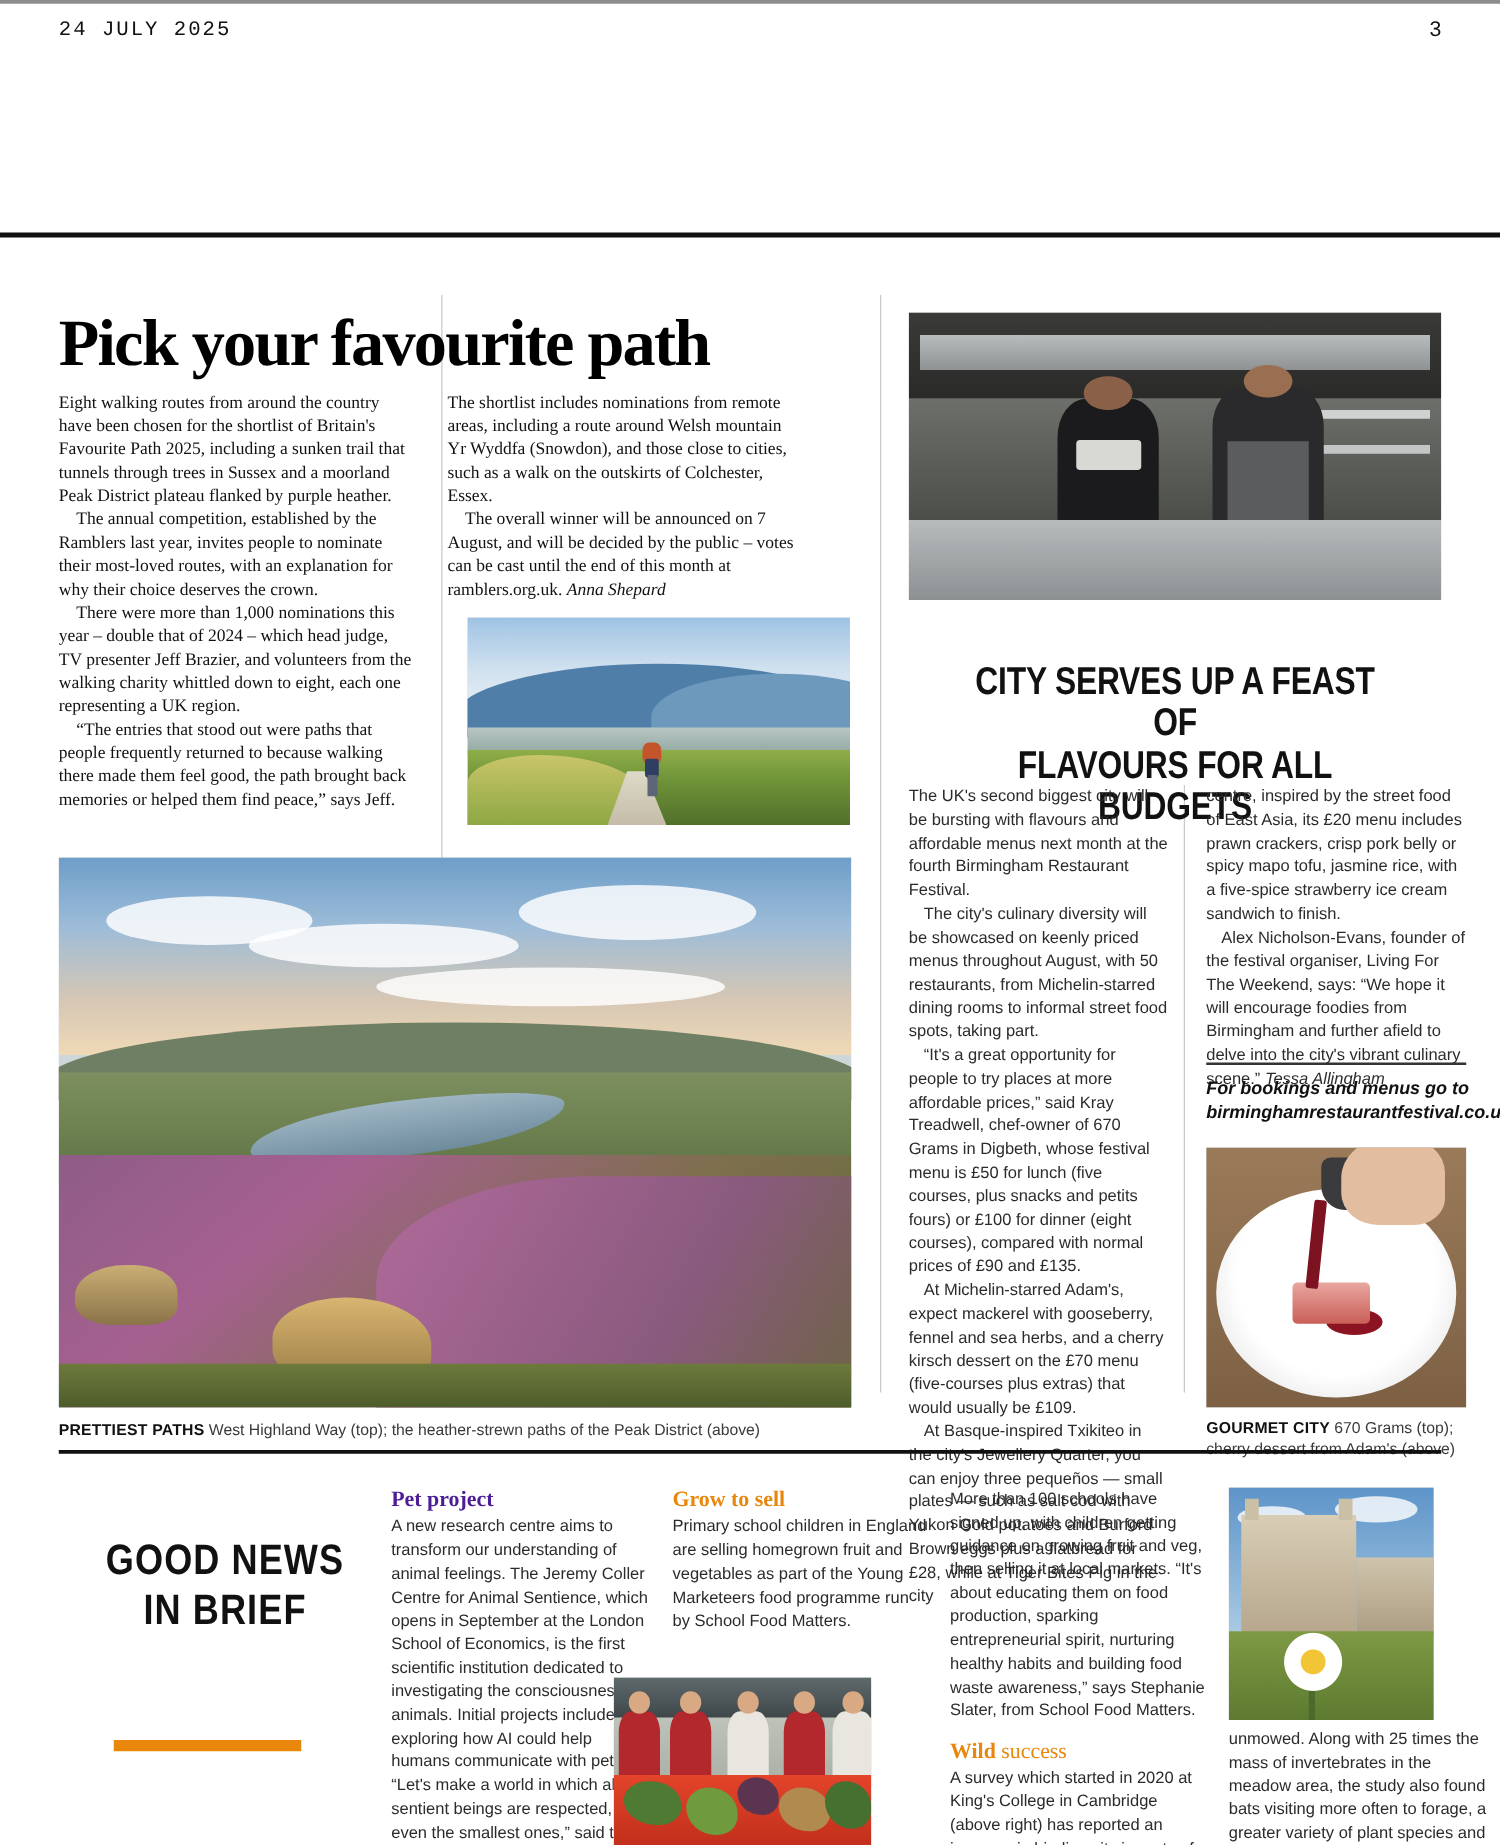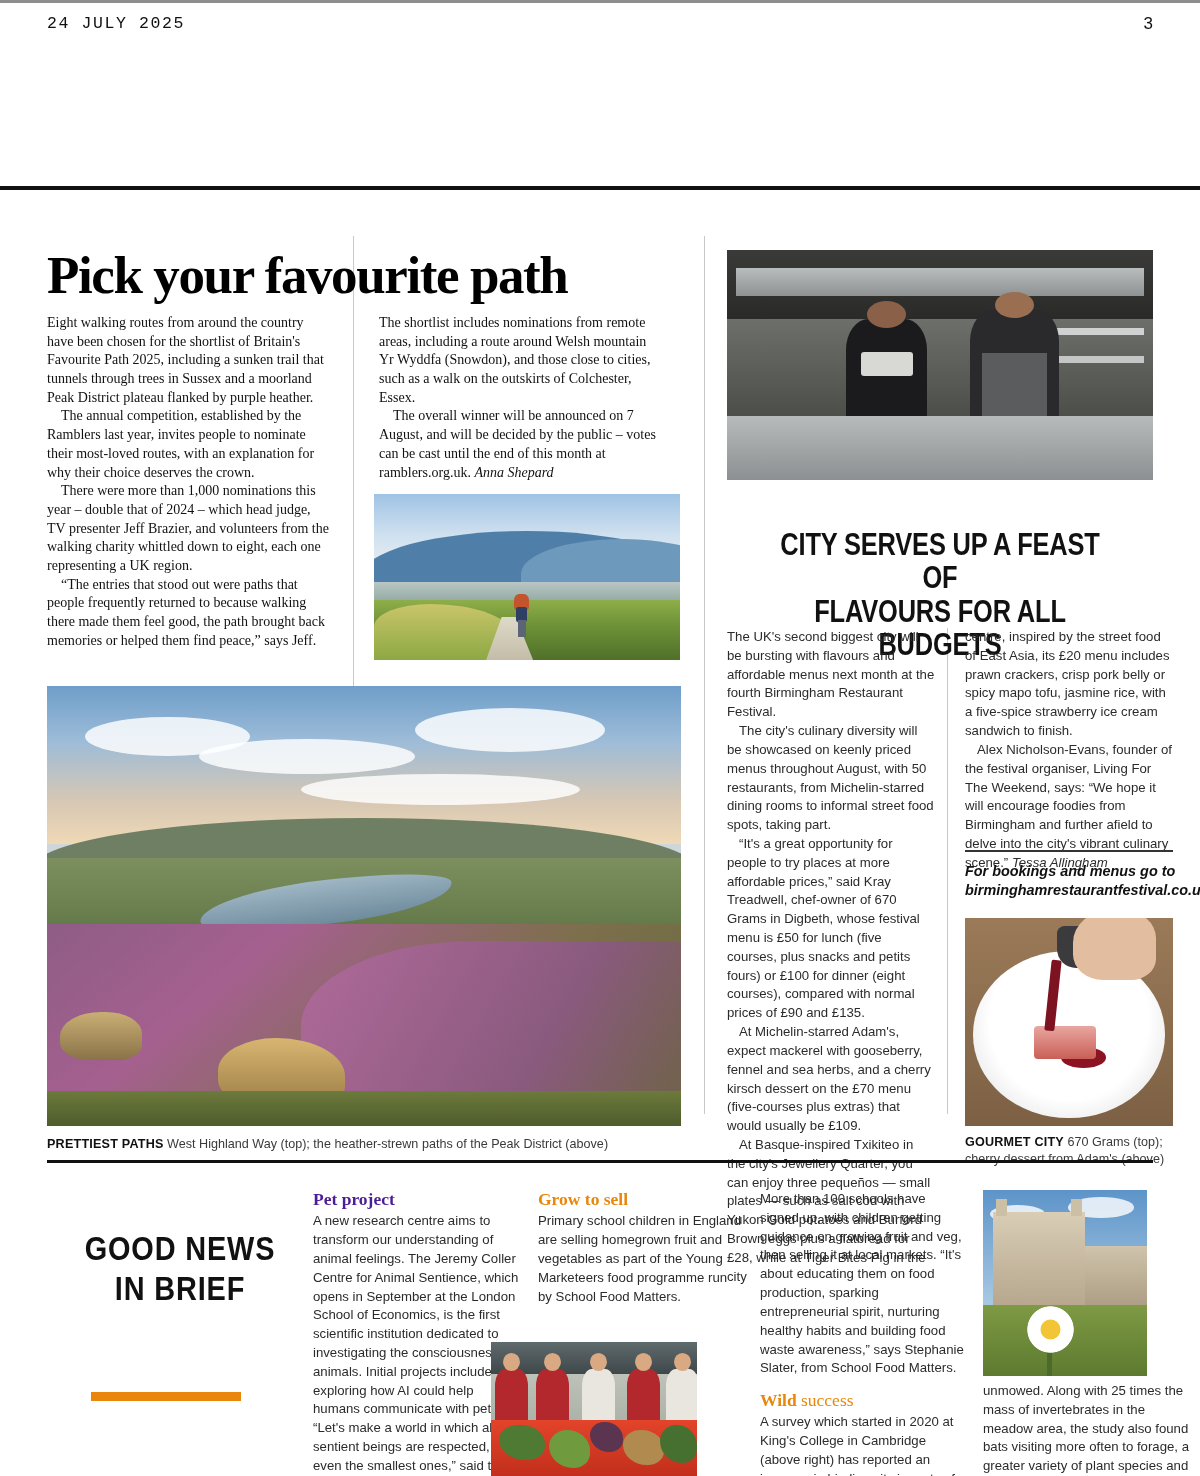--- a/index.html
+++ b/index.html
@@ -49,21 +49,21 @@
     font-size:14px;
     line-height:1.335;
     color:#111;
     text-align:left;
   }
   .col-serif p { text-indent:0; }
   .col-serif p + p { text-indent:14px; }
   .col-serif .byline { font-style:italic; }
 
   #feat-col1 { position:absolute; left:0; top:78px; width:285px; }
-  #feat-col2 { position:absolute; left:332px; top:78px; width:285px; }
+  #feat-col2 { position:absolute; left:311px; top:78px; width:285px; }
 
   .photo { position:absolute; overflow:hidden; background:#cfd6d9; }
   .photo .sky,.photo .mid,.photo .fg,.photo .band { position:absolute; left:0; width:100%; }
 
   
   #photo-hiker { left:327px; top:258px; width:306px; height:166px; }
   #photo-hiker .sky { top:0; height:44%;
     background:linear-gradient(#9fc3e4 0%, #cfe0ef 55%, #e7eef3 100%); }
   #photo-hiker .mtn { position:absolute; left:-4%; top:22%; width:108%; height:36%;
     background:#4f7fa8; border-radius:50% 50% 0 0 / 75% 75% 0 0; }

